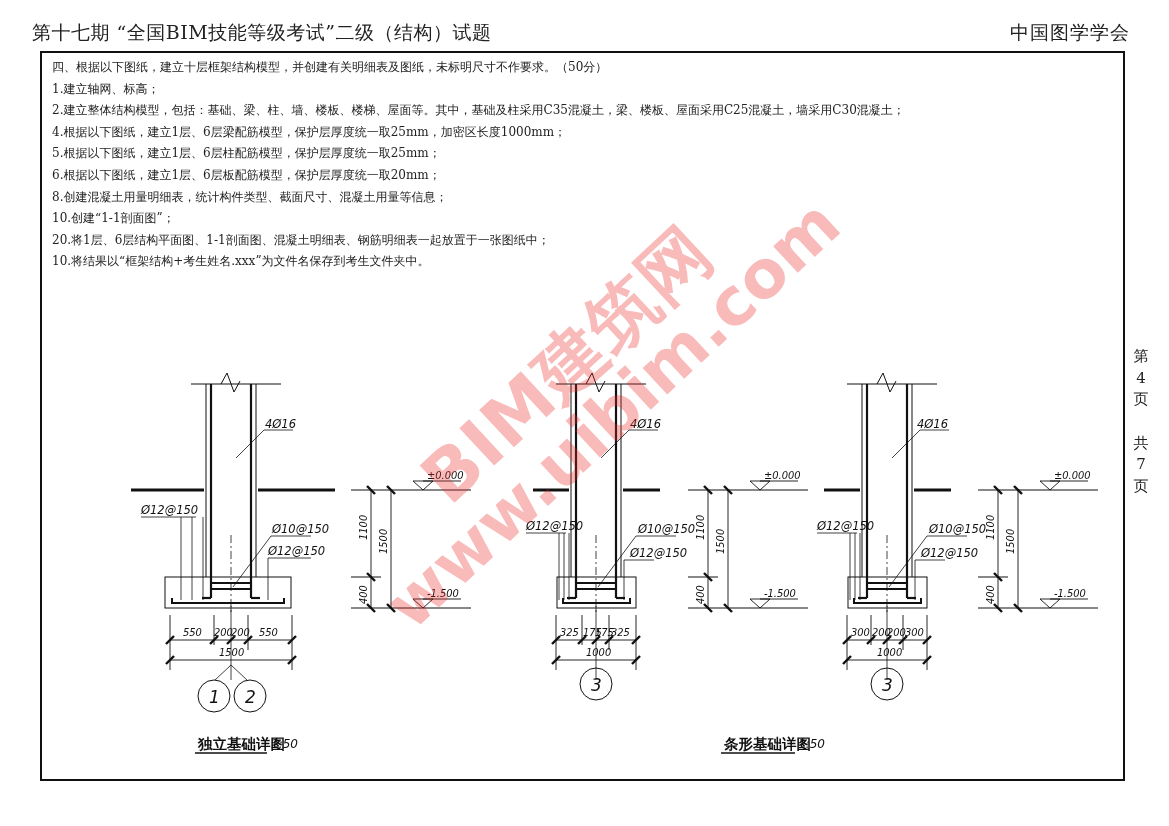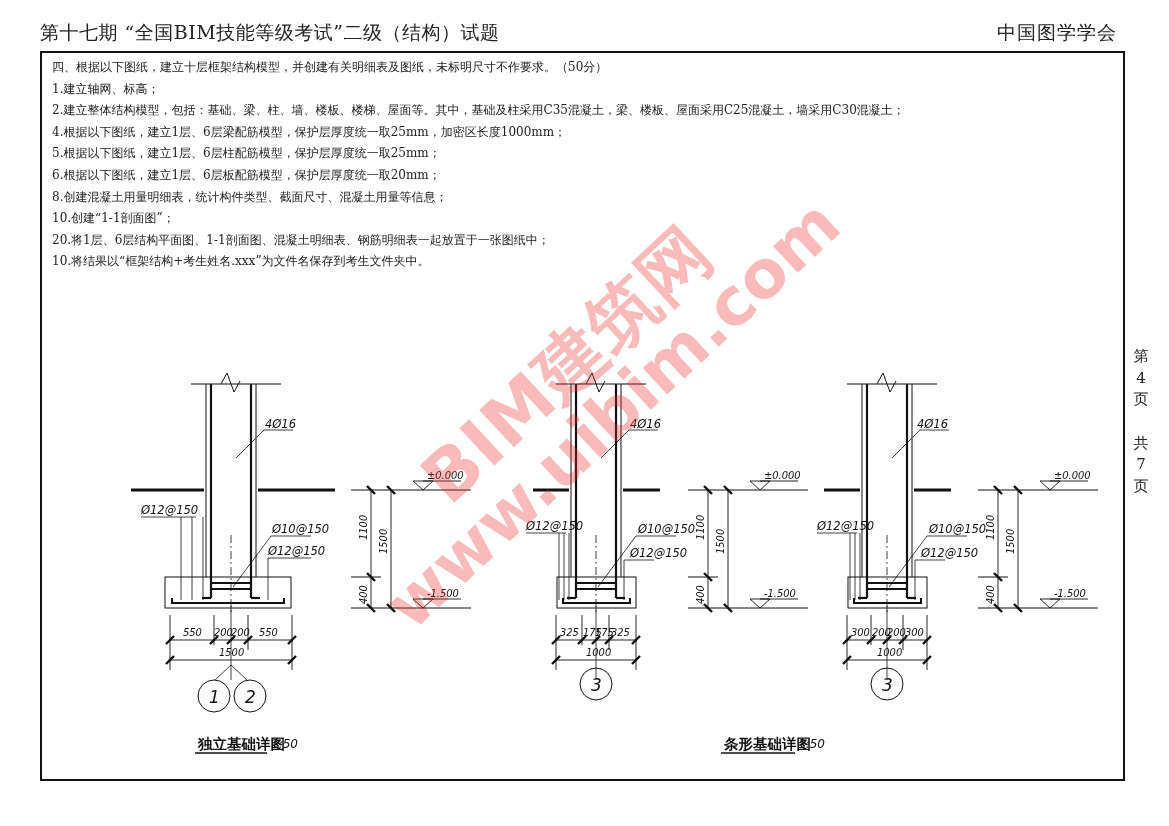--- a/index.html
+++ b/index.html
@@ -1,19 +1,19 @@
 <!DOCTYPE html>
 <html><head>
 <meta charset="utf-8">
 <style>
   html, body { margin: 0; padding: 0; background: #ffffff; }
   body { width: 1169px; height: 826px; position: relative; overflow: hidden;
          font-family: "DejaVu Serif", "Liberation Serif", serif; color: #1a1a1a; }
-  .hdr-left { position: absolute; left: 40px; top: 20px; font-size: 19px; letter-spacing: 0.5px; color:#222; }
-  .hdr-right { position: absolute; right: 52px; top: 20px; font-size: 19px; letter-spacing: 1px; color:#222; }
+  .hdr-left { position: absolute; left: 32px; top: 20px; font-size: 19px; letter-spacing: 0.5px; color:#222; }
+  .hdr-right { position: absolute; right: 39px; top: 20px; font-size: 19px; letter-spacing: 1px; color:#222; }
   .frame { position: absolute; left: 40px; top: 51px; width: 1081px; height: 726px;
            border: 2px solid #111; box-sizing: content-box; }
   .task { position: absolute; left: 52px; top: 57px; font-size: 12px; line-height: 21.6px; color:#222; }
   .task div { white-space: nowrap; }
   .pageno { position: absolute; left: 1133px; top: 346px; width: 16px; text-align: center;
             font-size: 15px; line-height: 21.5px; color:#222; }
   .pageno .gap { height: 22px; }
   svg.dwg { position: absolute; left: 0; top: 0; }
   .dim-text { font-family: "DejaVu Sans Condensed", "DejaVu Sans", sans-serif; font-style: italic; font-size: 11px; fill:#111; }
   .lbl-text { font-family: "DejaVu Sans", sans-serif; font-style: italic; font-size: 11.5px; fill:#111; }

